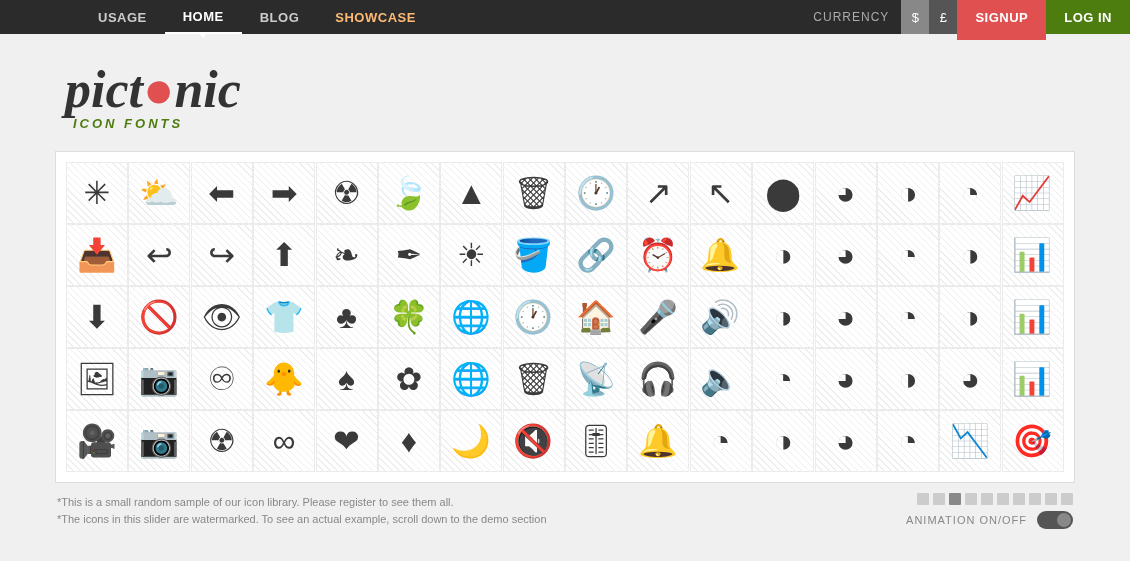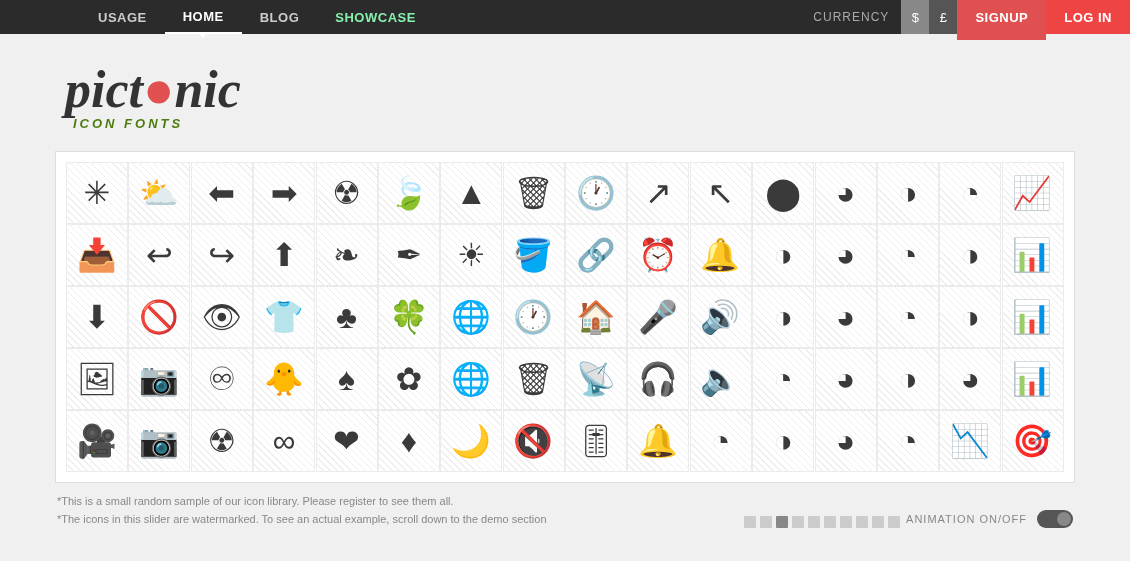--- a/index.html
+++ b/index.html
@@ -19,21 +19,21 @@
       text-decoration: none;
       font-size: 13px;
       font-weight: bold;
       padding: 0 18px;
       height: 34px;
       display: flex;
       align-items: center;
       letter-spacing: 0.5px;
     }
     .nav-link.active { color: #fff; border-bottom: 2px solid #fff; }
-    .nav-link.showcase { color: #86efac; }
+    .nav-link.showcase { color: #fdba74; }
 
     .nav-right {
       display: flex;
       align-items: center;
       height: 34px;
       margin-left: auto;
     }
     .currency-label {
       color: #aaa;
       font-size: 12px;
@@ -58,21 +58,21 @@
       color: #fff;
       border: none;
       padding: 0 18px;
       height: 46px;
       font-size: 13px;
       font-weight: bold;
       cursor: pointer;
       letter-spacing: 0.5px;
     }
     .login-btn {
-      background: #ef4444;
+      background: #4d7c0f;
       color: #fff;
       border: none;
       padding: 0 18px;
       height: 34px;
       font-size: 13px;
       font-weight: bold;
       cursor: pointer;
       letter-spacing: 0.5px;
     }
 
@@ -150,21 +150,21 @@
       padding: 0 2px;
     }
     .footer-left p {
       font-size: 11px;
       color: #888;
       line-height: 1.6;
     }
 
     .footer-right {
       display: flex;
-      flex-direction: row;
+      flex-direction: column;
       align-items: flex-end;
       gap: 6px;
     }
 
     .dots-row {
       display: flex;
       gap: 4px;
     }
     .dot {
       width: 12px;

